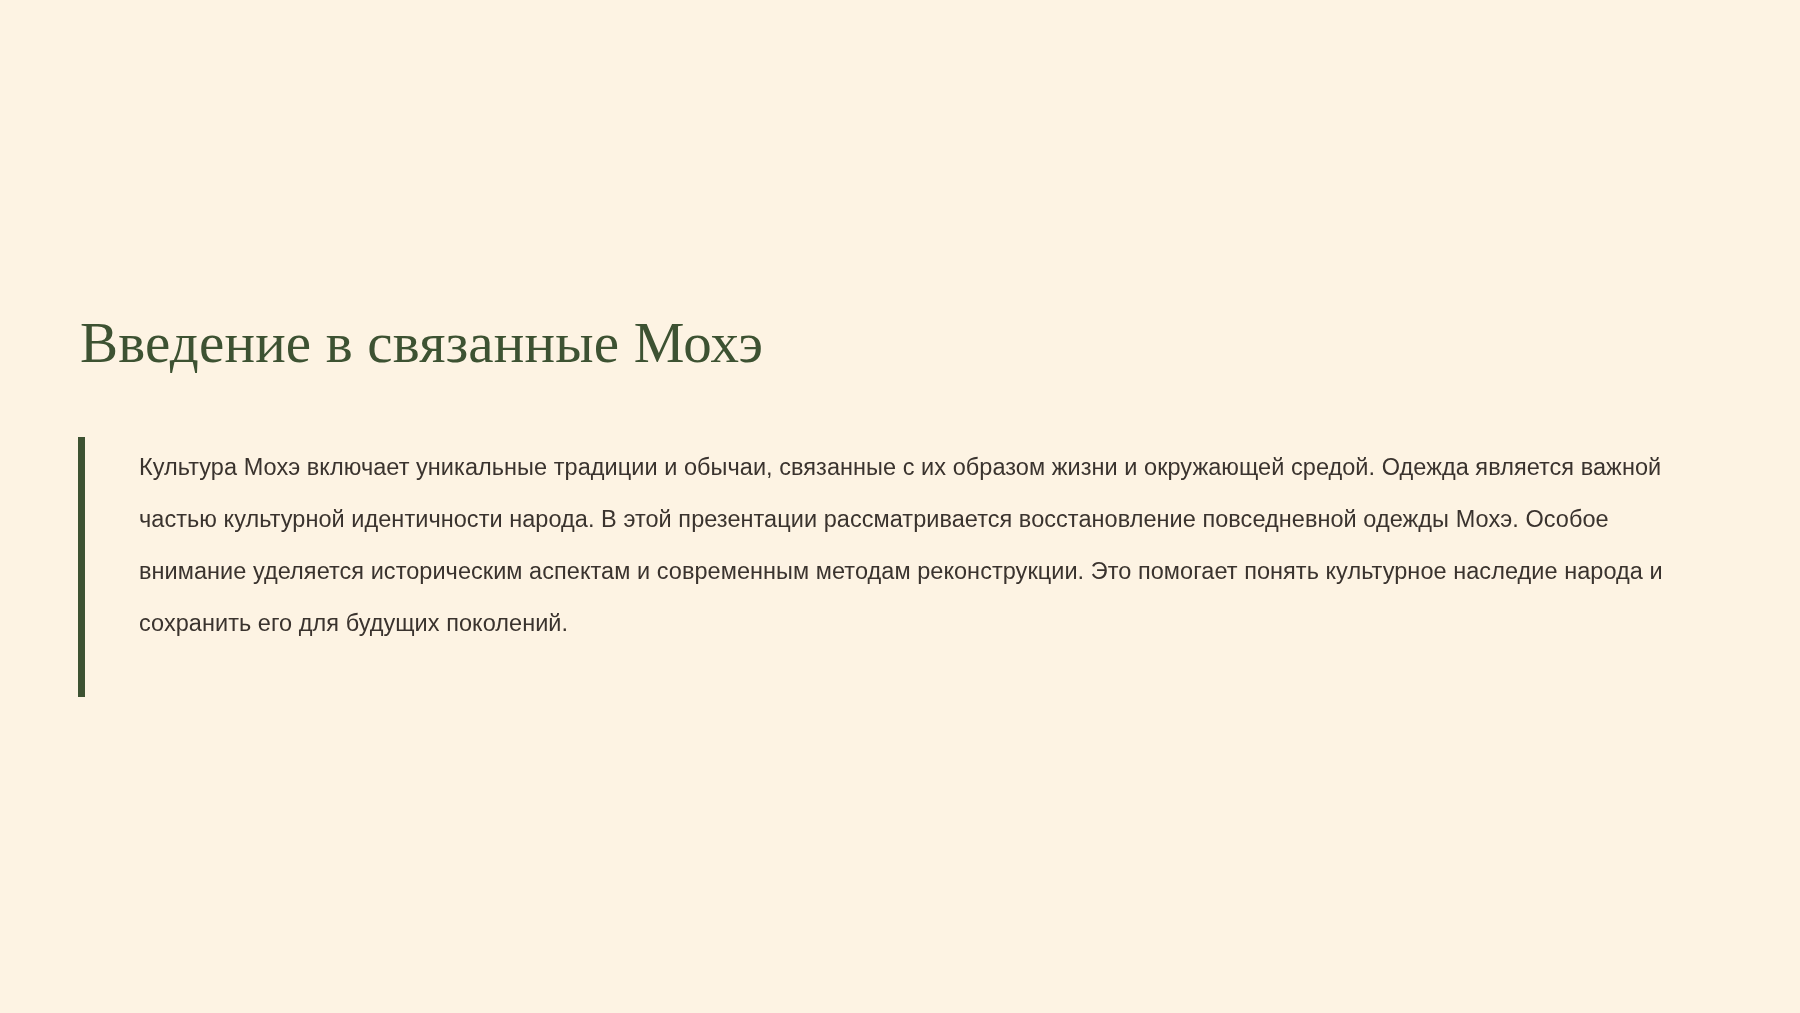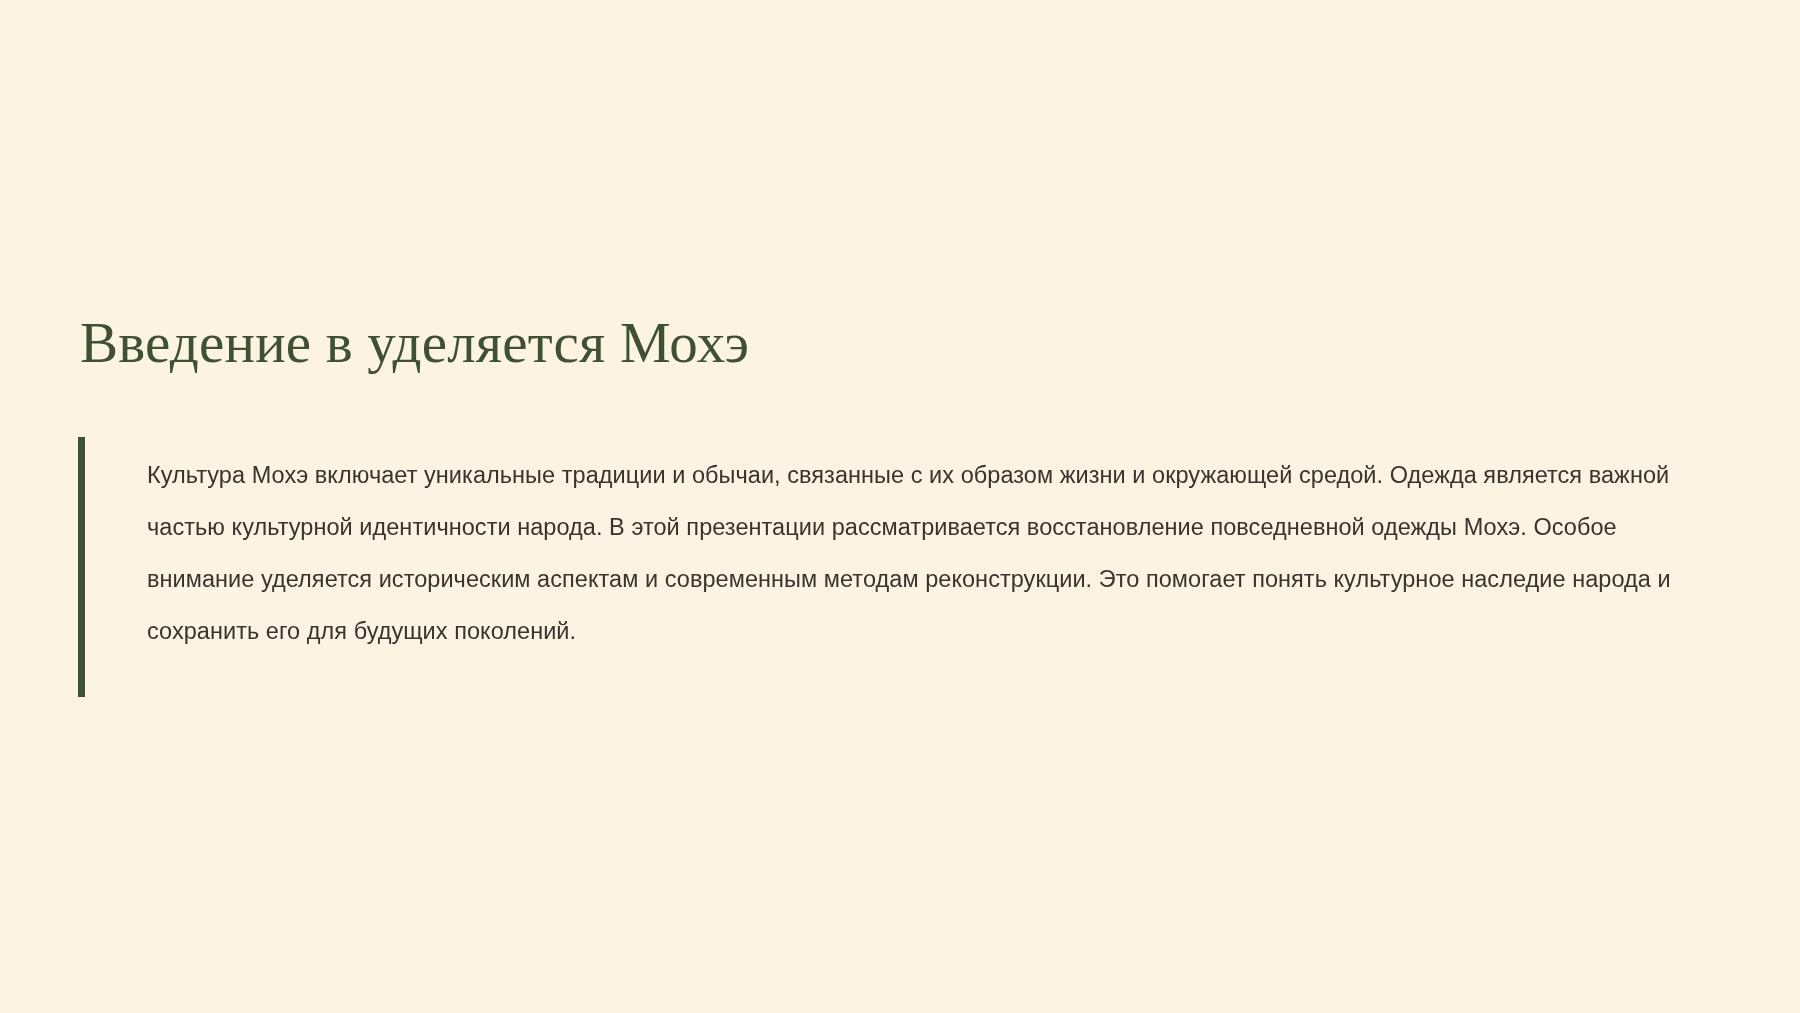--- a/index.html
+++ b/index.html
@@ -59,39 +59,39 @@
 
   #accent-bar {
     flex: 0 0 auto;
     width: 7px;
     background: #3D5232;
     border-radius: 0;
   }
 
   #body-text {
     flex: 1 1 auto;
-    margin: 12px;
+    margin: 4px;
     padding: 0 0 0 50px;
     font-family: "Liberation Sans", "DejaVu Sans", sans-serif;
     font-size: 23.5px;
     font-weight: 400;
     line-height: 52px;
     color: #3A332E;
     letter-spacing: 0.05px;
     text-align: left;
     max-width: 1560px;
   }
 </style>
 </head>
 <body>
 
 <div id="slide" style="background: rgb(253, 243, 227);">
   <div id="slide-inner">
 
-    <h1 id="slide-title" style="color: rgb(61, 82, 50);">Введение в уделяется Мохэ</h1>
+    <h1 id="slide-title" style="color: rgb(61, 82, 50);">Введение в связанные Мохэ</h1>
 
     <div id="body-block">
       <div id="accent-bar" style="background: rgb(61, 82, 50);"></div>
       <p id="body-text" style="color: rgb(58, 51, 46);">Культура Мохэ включает уникальные традиции и обычаи, связанные с их образом жизни и окружающей средой. Одежда является важной частью культурной идентичности народа. В этой презентации рассматривается восстановление повседневной одежды Мохэ. Особое внимание уделяется историческим аспектам и современным методам реконструкции. Это помогает понять культурное наследие народа и сохранить его для будущих поколений.</p>
     </div>
 
   </div>
 </div>
 
 </body></html>

